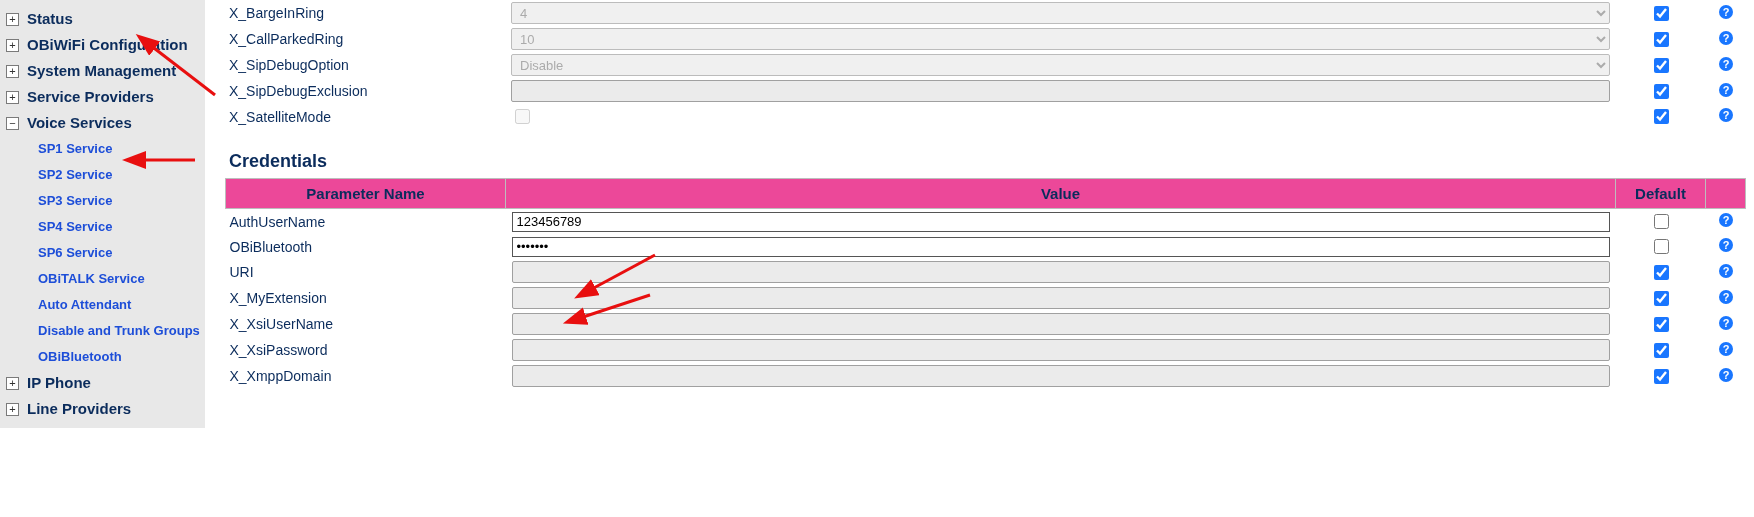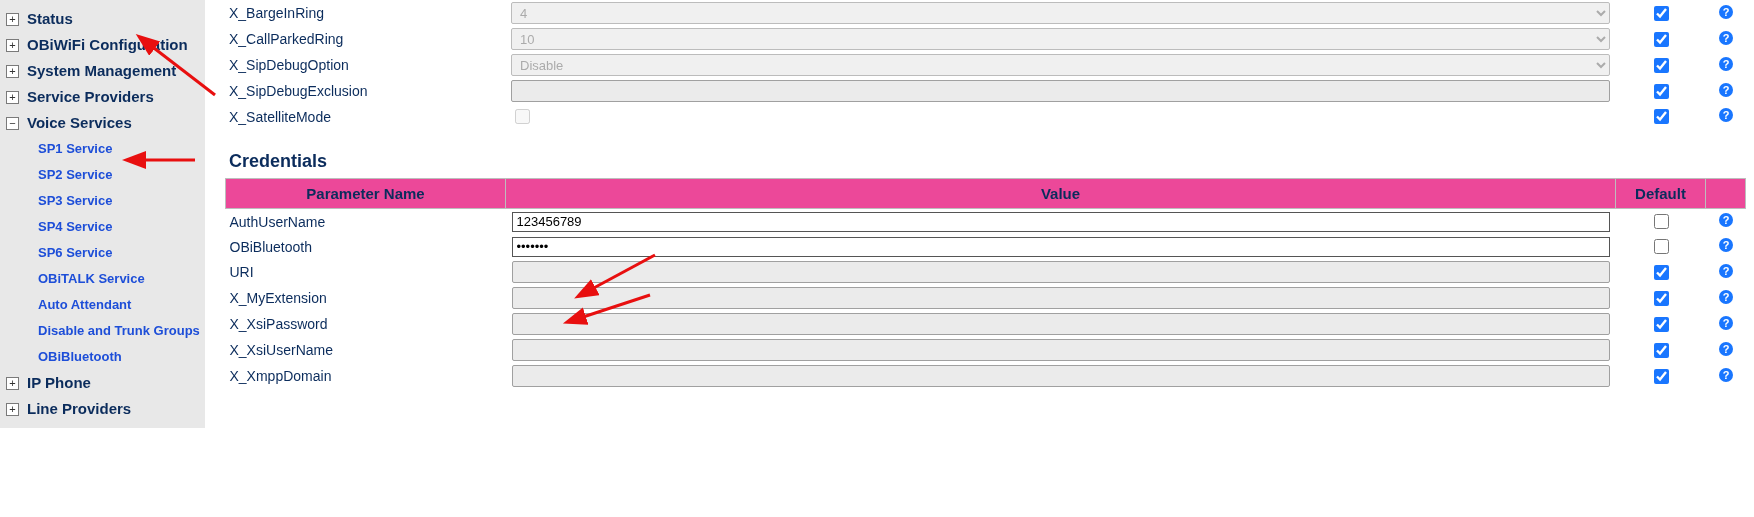--- a/index.html
+++ b/index.html
@@ -309,32 +309,32 @@
             <td><input type="text" class="text" disabled="" style=""></td>
             <td class="def"><input type="checkbox" class="small-cb" checked="" style=""></td>
             <td class="help"><span class="help-icon">
                 <svg viewBox="0 0 16 16">
                   <circle cx="8" cy="8" r="7" fill="#1976ff"></circle>
                   <text x="8" y="12" text-anchor="middle" font-size="11" font-weight="bold" fill="#fff">?</text>
                 </svg>
               </span></td>
           </tr>
           <tr>
+            <td class="name">X_XsiUserName</td>
+            <td><input type="text" class="text" disabled="" style=""></td>
+            <td class="def"><input type="checkbox" class="small-cb" checked="" style=""></td>
+            <td class="help"><span class="help-icon">
+                <svg viewBox="0 0 16 16">
+                  <circle cx="8" cy="8" r="7" fill="#1976ff"></circle>
+                  <text x="8" y="12" text-anchor="middle" font-size="11" font-weight="bold" fill="#fff">?</text>
+                </svg>
+              </span></td>
+          </tr>
+          <tr>
             <td class="name">X_XsiPassword</td>
-            <td><input type="text" class="text" disabled="" style=""></td>
-            <td class="def"><input type="checkbox" class="small-cb" checked="" style=""></td>
-            <td class="help"><span class="help-icon">
-                <svg viewBox="0 0 16 16">
-                  <circle cx="8" cy="8" r="7" fill="#1976ff"></circle>
-                  <text x="8" y="12" text-anchor="middle" font-size="11" font-weight="bold" fill="#fff">?</text>
-                </svg>
-              </span></td>
-          </tr>
-          <tr>
-            <td class="name">X_XsiUserName</td>
             <td><input type="text" class="text" disabled="" style=""></td>
             <td class="def"><input type="checkbox" class="small-cb" checked="" style=""></td>
             <td class="help"><span class="help-icon">
                 <svg viewBox="0 0 16 16">
                   <circle cx="8" cy="8" r="7" fill="#1976ff"></circle>
                   <text x="8" y="12" text-anchor="middle" font-size="11" font-weight="bold" fill="#fff">?</text>
                 </svg>
               </span></td>
           </tr>
           <tr>

